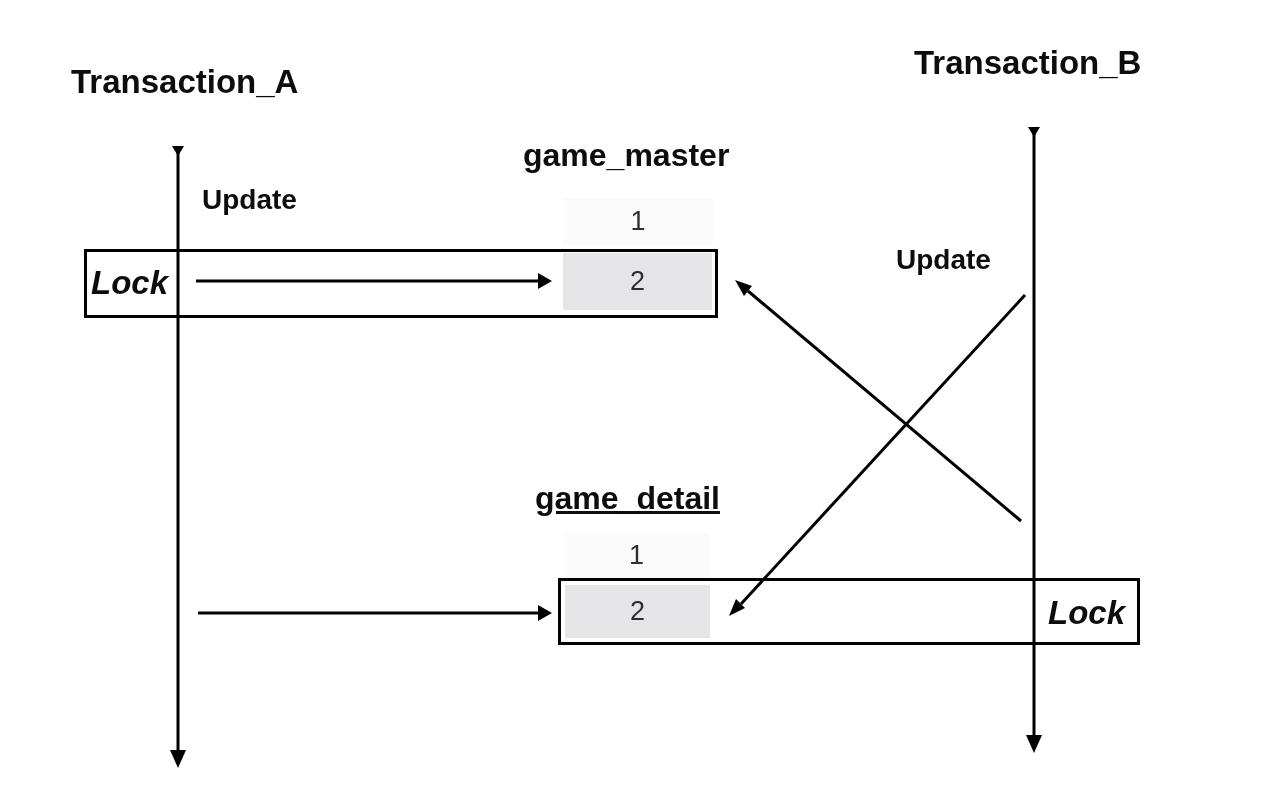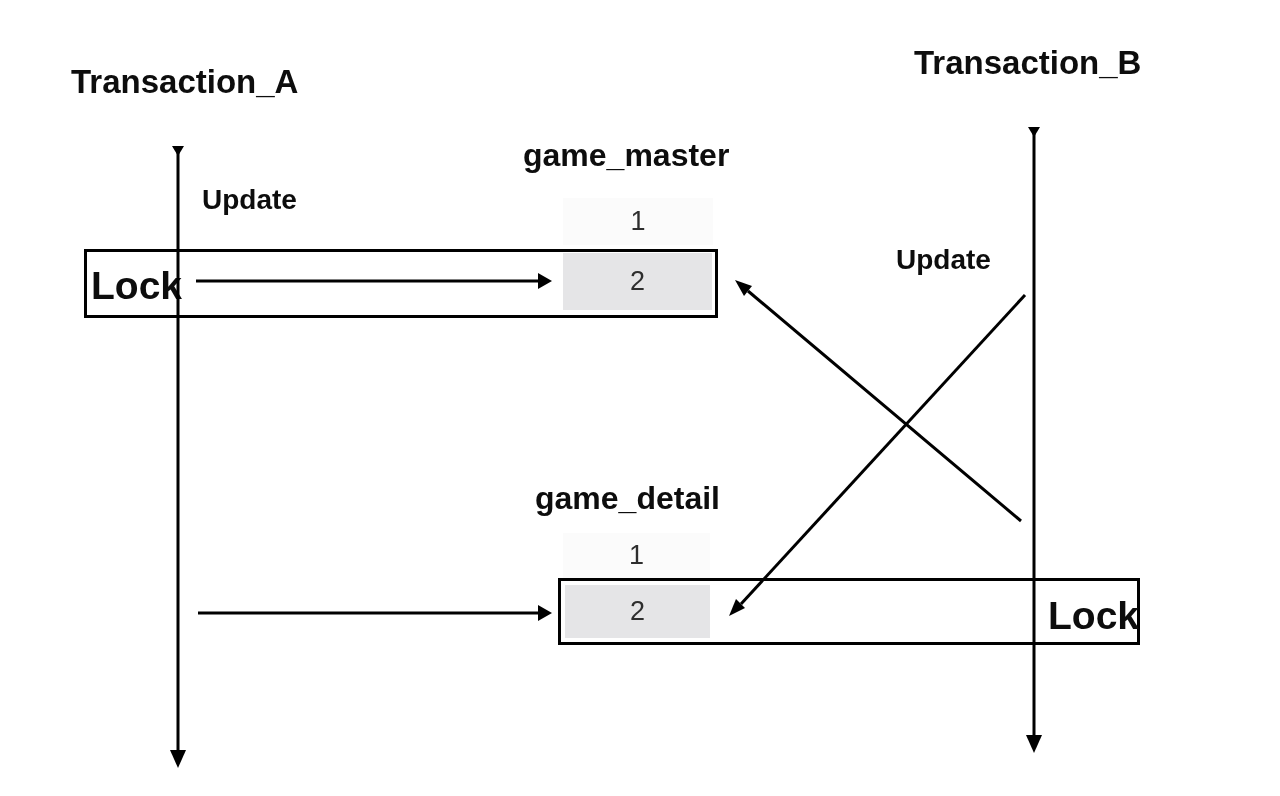--- a/index.html
+++ b/index.html
@@ -19,22 +19,22 @@
   }
   .table-title {
     font-weight: 700; font-size: 32px; color: var(--label, #0d0d0d);
     white-space: nowrap; line-height: 1.15;
   }
   .action {
     font-weight: 700; font-size: 28px; color: var(--label, #0d0d0d);
     white-space: nowrap; line-height: 1.15;
   }
   .lock {
-    font-weight: 700; font-size: 39px; color: var(--label, #0d0d0d);
-    white-space: nowrap; line-height: 1.15;
+    font-weight: 700; font-size: 33px; color: var(--label, #0d0d0d);
+    white-space: nowrap; line-height: 1.15; font-style: italic;
   }
   .cell {
     display: flex; align-items: center; justify-content: center;
     font-size: 27px; font-weight: 400; color: var(--num, #2e2e2e);
   }
   .row1 { background: var(--row-faint, #fbfbfb); }
   .row2 { background: var(--row-highlight, #e5e5e7); }
   .box  { border: 3px solid var(--stroke, #000); background: transparent; }
   svg.overlay { position: absolute; left: 0; top: 0; }
   svg .stroke   { stroke: var(--stroke, #000); stroke-width: 3; fill: none; }
@@ -42,21 +42,21 @@
 </style>
 </head>
 <body>
 
 <div class="canvas" style="--bg: #ffffff; --stroke: #000000; --label: #0d0d0d; --num: #2e2e2e; --row-highlight: #e5e5e7; --row-faint: #fbfbfb;">
 
   <div class="abs title" style="left:71px; top:63px;">Transaction_A</div>
   <div class="abs title" style="left:914px; top:44px;">Transaction_B</div>
 
   <div class="abs table-title" style="left:523px; top:137px;">game_master</div>
-  <div class="abs table-title" style="left:535px; top:480px;">game_detail</div>
+  <div class="abs table-title" style="left:535px; top:480px;text-decoration:underline;">game_detail</div>
 
   <div class="abs action" style="left:202px; top:184px;">Update</div>
   <div class="abs action" style="left:896px; top:244px;">Update</div>
 
   <div class="abs cell row1" style="left:563px; top:198px; width:150px; height:47px;">
     <span>1</span>
   </div>
   <div class="abs cell row2" style="left:563px; top:253px; width:149px; height:57px;">
     <span>2</span>
   </div>

